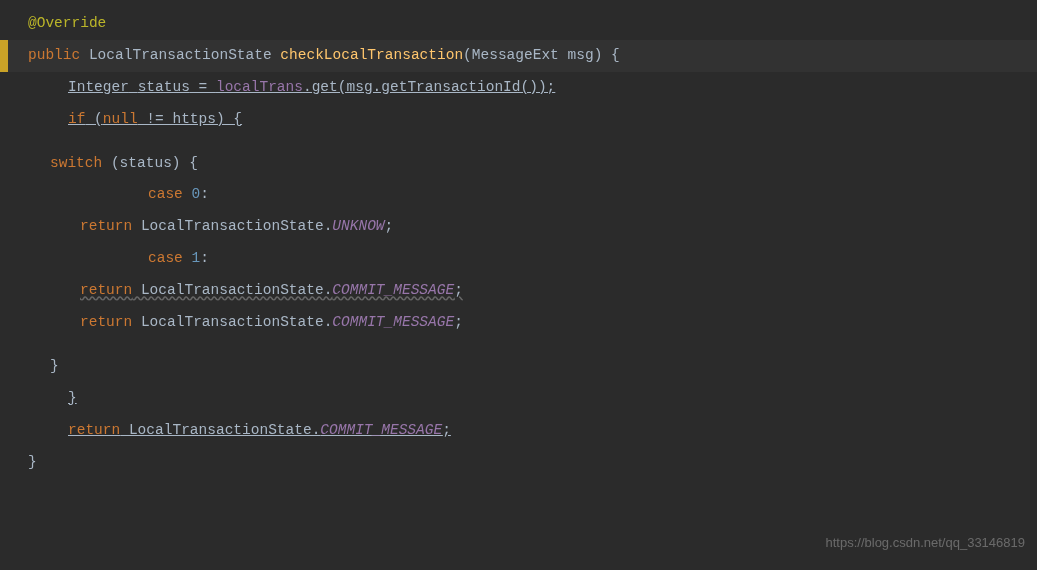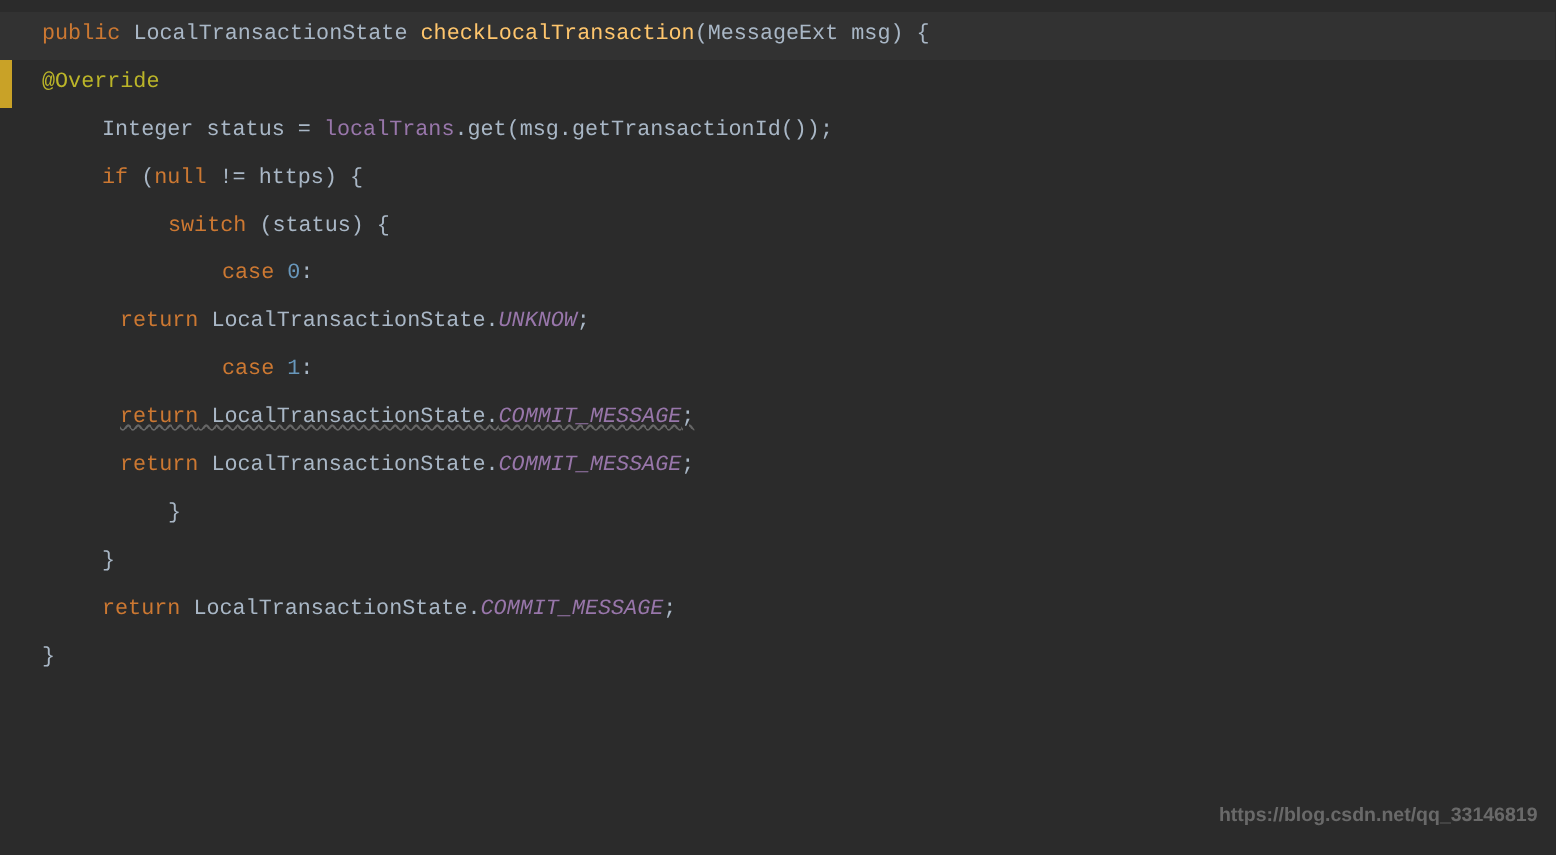--- a/index.html
+++ b/index.html
@@ -48,37 +48,36 @@
       text-decoration-style: wavy;
       text-decoration-color: #666;
     }
     .watermark {
       position: absolute;
       right: 12px;
       bottom: 12px;
       color: rgba(200, 200, 200, 0.4);
       font-family: Arial, sans-serif;
       font-size: 13px;
-      font-weight: bold;
     }
-    .indent1 { padding-left: 68px; }
-    .indent2 { padding-left: 112px; }
+    .indent1 { padding-left: 68px; text-decoration: underline; }
+    .indent2 { padding-left: 50px; margin-top: 12px; }
     .indent3 { padding-left: 148px; }
     .indent4 { padding-left: 80px; }
   </style>
 </head>
 <body>
 
 <div class="gutter-marker"></div>
 
 <div class="code-container">
 
+  <div class="line"><span class="annotation">@Override</span></div>
+
   <div class="line highlight"><span class="keyword">public</span><span> </span><span class="type">LocalTransactionState</span><span> </span><span class="method-decl">checkLocalTransaction</span><span class="punct">(</span><span class="param">MessageExt</span><span> </span><span class="param">msg</span><span class="punct">) {</span></div>
-
-  <div class="line"><span class="annotation">@Override</span></div>
 
   <div class="line indent1"><span class="type">Integer</span><span> </span><span class="var">status</span><span class="punct"> = </span><span class="field">localTrans</span><span class="punct">.get(msg.getTransactionId());</span></div>
 
   <div class="line indent1"><span class="keyword">if</span><span class="punct"> (</span><span class="keyword">null</span><span class="punct"> != https) {</span></div>
 
   <div class="line indent2"><span class="keyword">switch</span><span class="punct"> (status) {</span></div>
 
   <div class="line indent3"><span class="keyword">case</span><span> </span><span class="number">0</span><span class="punct">:</span></div>
 
   <div class="line indent4"><span class="keyword">return</span><span class="punct"> LocalTransactionState.</span><span class="static-member">UNKNOW</span><span class="punct">;</span></div>

